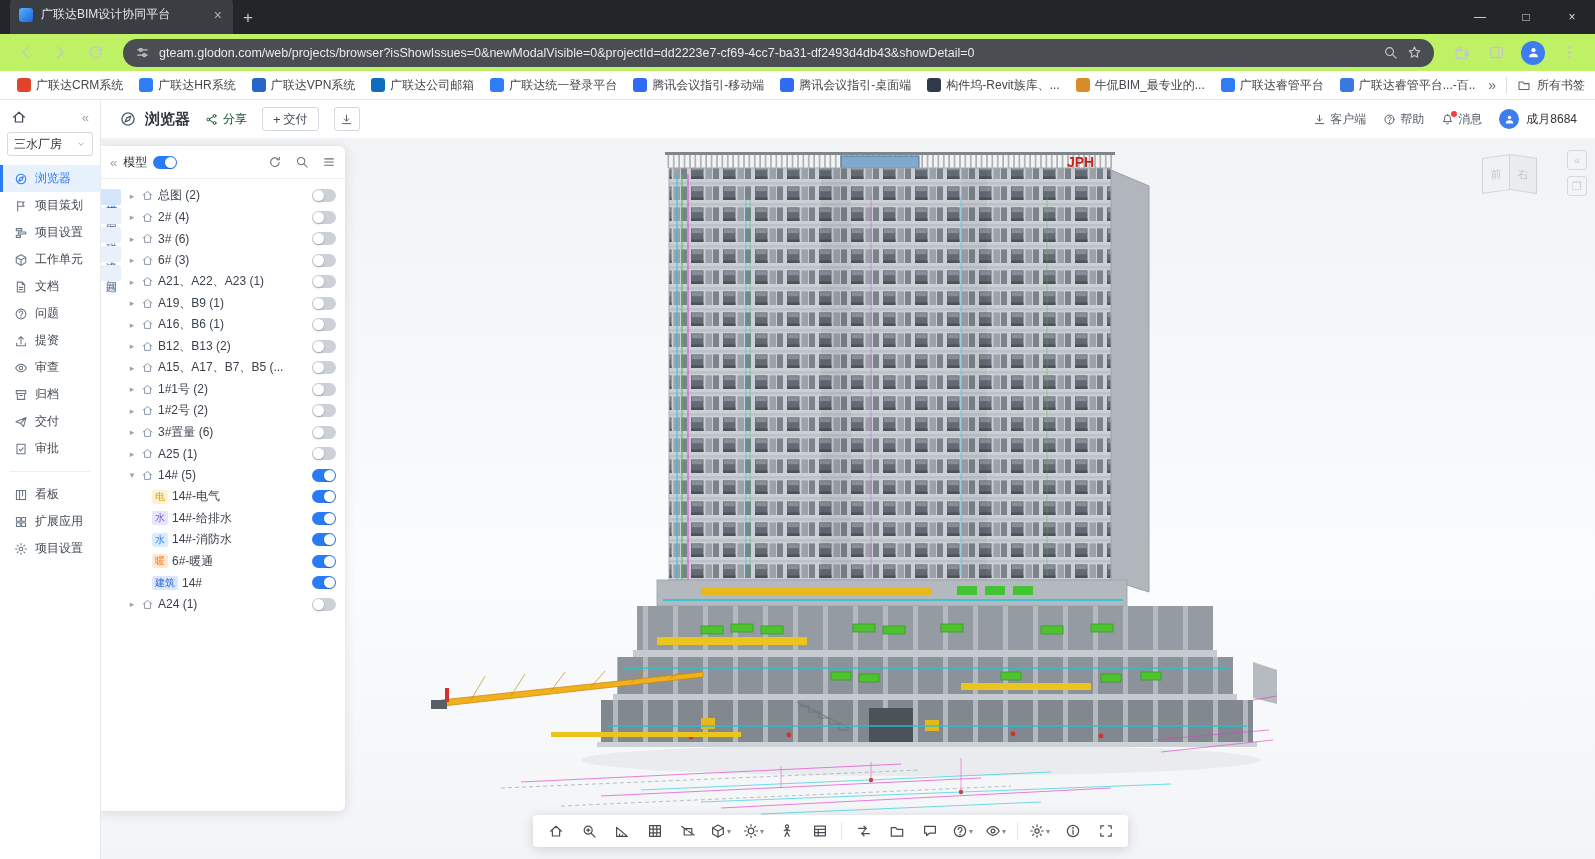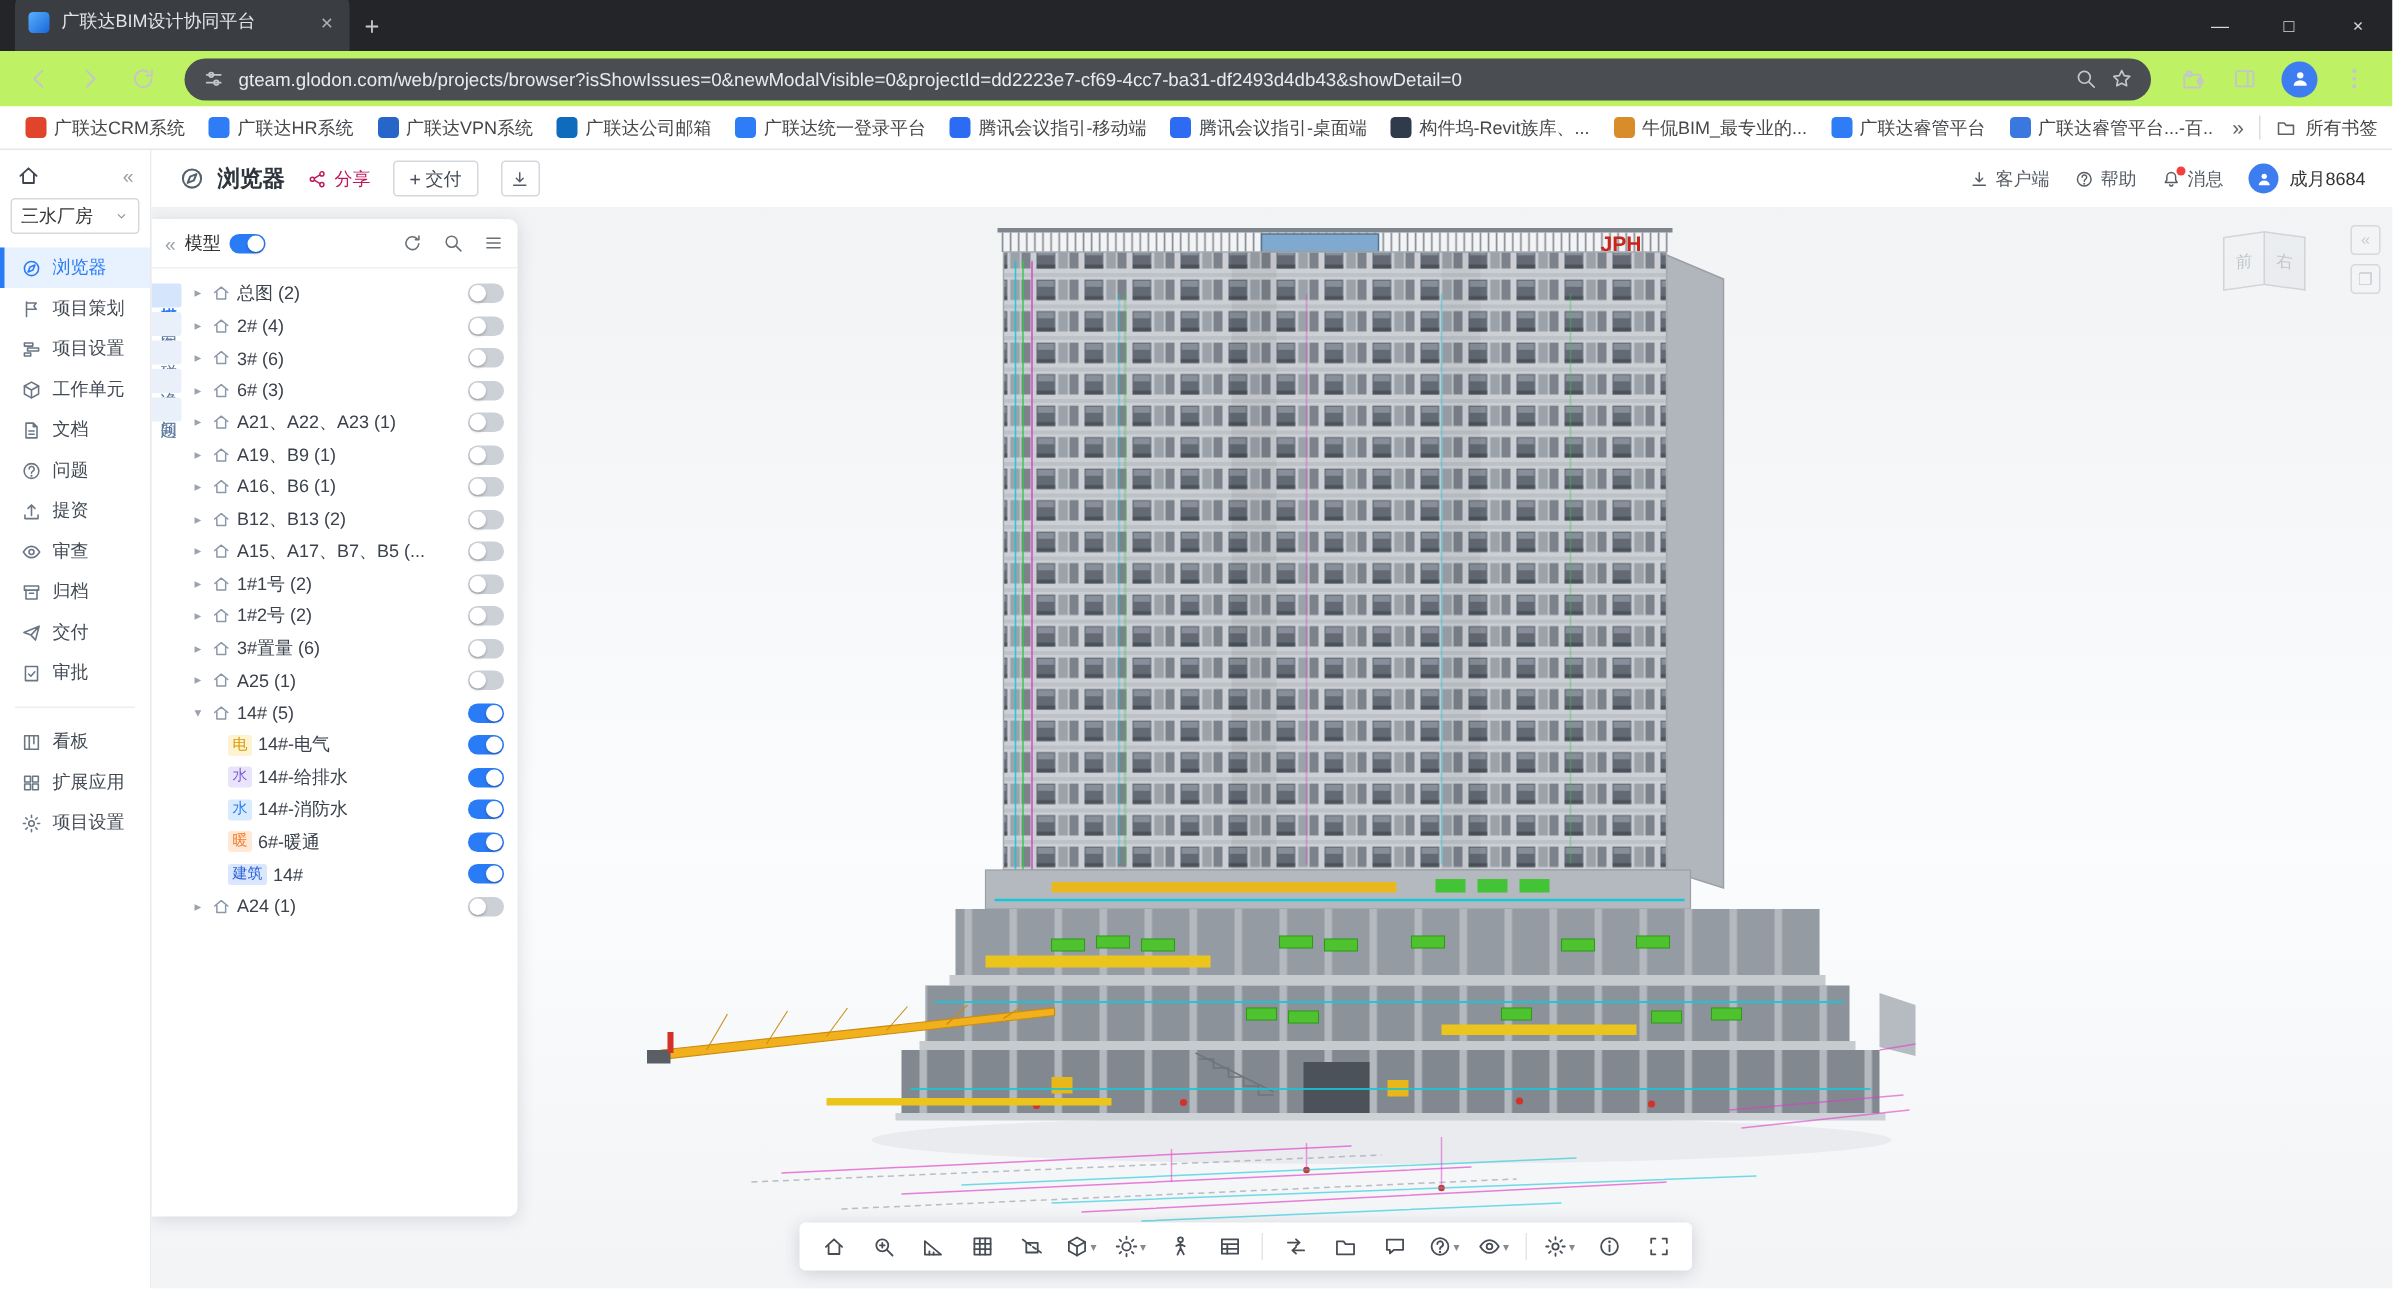--- a/index.html
+++ b/index.html
@@ -52,21 +52,21 @@
   .sb-item .ic{width:14px;height:14px;color:#6a7684}
   .sb-item.active{background:#e8f2ff;border-left-color:#2a7bf6;color:#2a7bf6}
   .sb-item.active .ic{color:#2a7bf6}
   .sb-div{border-top:1px solid #ebedef;margin:9px 10px}
 
   .main{flex:1;display:flex;flex-direction:column;min-width:0}
   .app-header{height:38px;background:#fff;display:flex;align-items:center;justify-content:space-between;padding:0 18px;flex:0 0 38px}
   .ah-left{display:flex;align-items:center;gap:15px}
   .logo{color:#55606e}
   .ah-title{font-size:15px;font-weight:bold;color:#2f353d;margin-left:-7px}
-  .ah-share{display:flex;align-items:center;gap:5px;font-size:12px;color:#be185d}
+  .ah-share{display:flex;align-items:center;gap:5px;font-size:12px;color:#14532d}
   .ah-btn{display:flex;align-items:center;gap:3px;height:24px;padding:0 10px;border:1px solid #d3d8dd;border-radius:3px;background:#fff;font-size:12px;color:#424a54}
   .plus{font-size:13px}
   .ah-iconbtn{width:26px;height:24px;border:1px solid #d3d8dd;border-radius:3px;background:#fff;display:flex;align-items:center;justify-content:center;color:#565d66}
   .ah-right{display:flex;align-items:center;gap:17px;font-size:12px;color:#565d66}
   .ah-item{display:flex;align-items:center;gap:4px}
   .bell-wrap{position:relative;display:inline-flex}
   .reddot{position:absolute;top:-2px;right:-3px;width:6px;height:6px;border-radius:50%;background:#f53f3f}
   .user-avatar{width:20px;height:20px;border-radius:50%;background:#3d7df0;color:#fff;display:flex;align-items:center;justify-content:center;margin-right:-10px}
   .user-avatar .ic{width:11px;height:11px}
   .username{color:#333}

